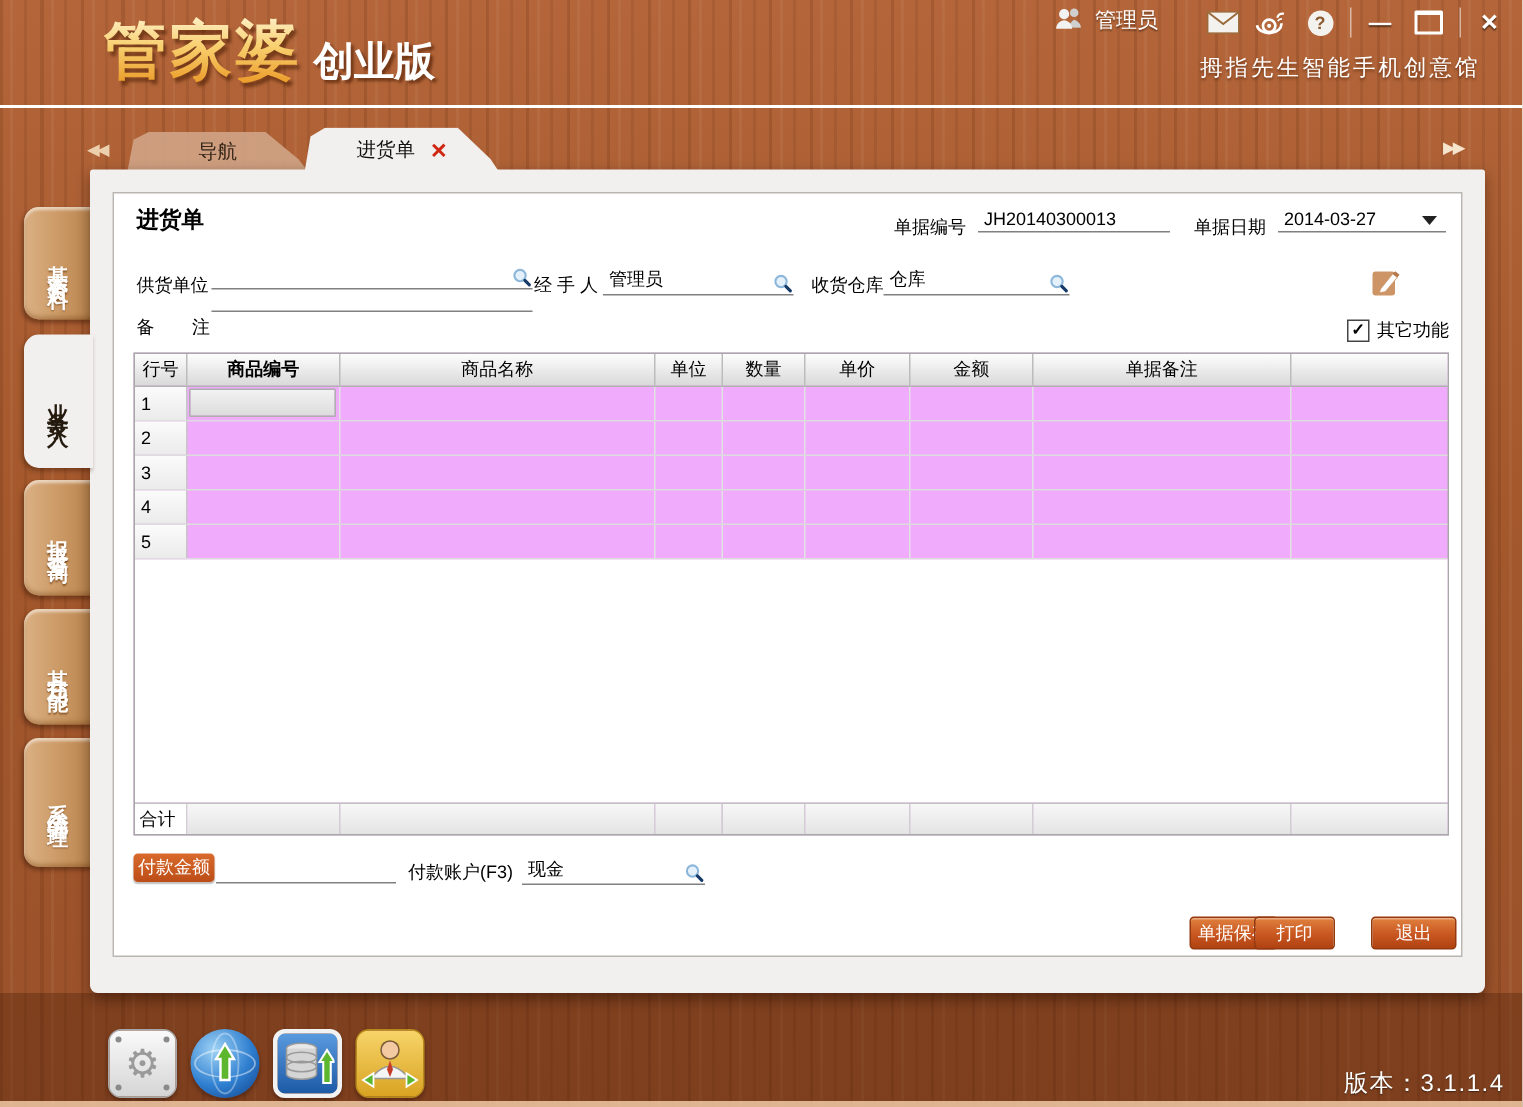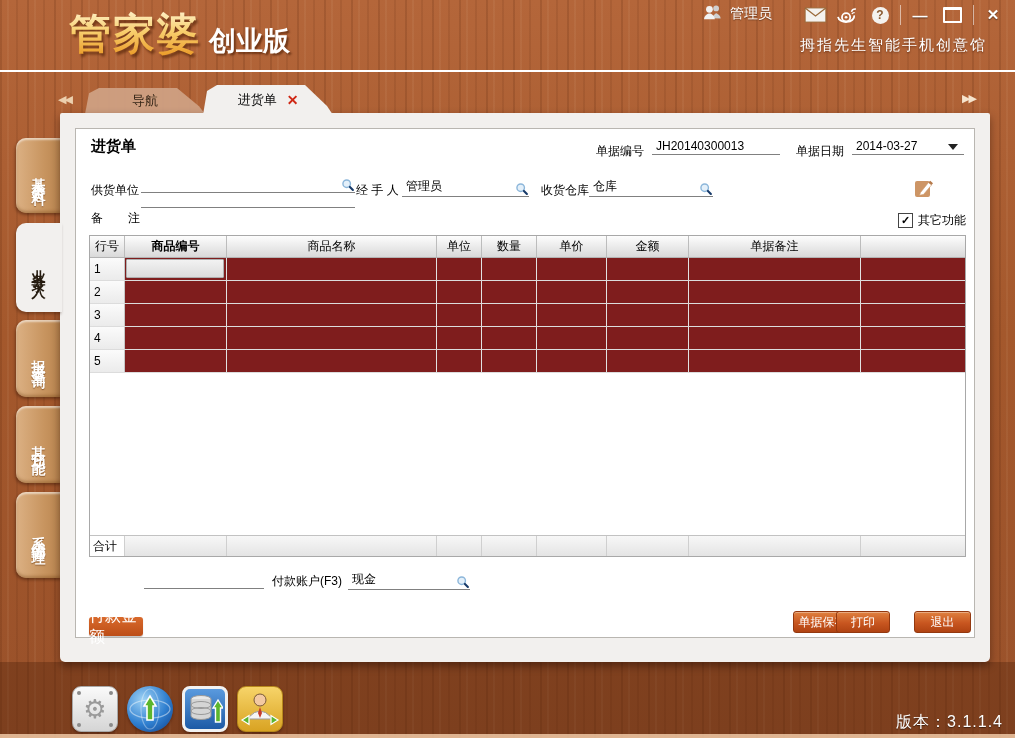--- a/index.html
+++ b/index.html
@@ -68,37 +68,37 @@
   .ufield{position:absolute;border-bottom:1px solid #808080;font-size:12px;color:#000;display:flex;align-items:flex-end;padding-bottom:1px;cursor:text;}
   .ufield .val{flex:1;padding-left:4px;white-space:nowrap;}
   .mag{width:14px;height:14px;flex:0 0 14px;cursor:pointer;margin-bottom:-1px;}
   .caret{width:0;height:0;border-left:5px solid transparent;border-right:5px solid transparent;border-top:6px solid #222;margin:0 6px 3px 0;cursor:pointer;}
   .lbl-justify{display:inline-block;width:49px;text-align:justify;text-align-last:justify;}
   .edit-ic{position:absolute;left:838px;top:48px;width:21px;height:21px;cursor:pointer;}
   .chkrow{position:absolute;left:822px;top:83px;display:flex;align-items:center;gap:5px;font-size:12px;cursor:pointer;}
   .chkbox{width:13px;height:13px;background:#fff;border:1px solid #444;display:flex;align-items:center;justify-content:center;font-size:11px;font-weight:bold;color:#000;line-height:1;}
 
   
-  .grid{position:absolute;left:13px;top:106px;width:877px;height:322px;border:1px solid #a8a8a8;background:#7f1d1d;display:flex;flex-direction:column;box-sizing:border-box;}
+  .grid{position:absolute;left:13px;top:106px;width:877px;height:322px;border:1px solid #a8a8a8;background:#f0abfc;display:flex;flex-direction:column;box-sizing:border-box;}
   .g-head{display:flex;height:21px;flex:0 0 21px;background:linear-gradient(180deg,#fdfdfd,#d9d9d9);border-bottom:1px solid #b3b3b3;}
   .g-head .c{display:flex;align-items:center;justify-content:center;font-size:12px;color:#000;border-right:1px solid #bcbcbc;box-sizing:border-box;}
   .g-row{display:flex;height:22px;flex:0 0 22px;border-bottom:1px solid #dcdcdc;}
   .g-row .c{border-right:1px solid #e2e2e2;box-sizing:border-box;position:relative;cursor:cell;}
   .g-row .rowno{background:linear-gradient(180deg,#fbfbfb,#ebebeb);border-right:1px solid #c6c6c6;font-size:12px;color:#000;display:flex;align-items:center;padding-left:4px;cursor:default;}
   .sel-cell{position:absolute;left:1px;top:1px;right:2px;bottom:2px;background:linear-gradient(180deg,#f2f2f2,#dcdcdc);border:1px solid #aeaeae;border-radius:1px;}
   .g-fill{flex:1;background:#fff;}
   .g-foot{display:flex;height:20px;flex:0 0 20px;border-top:1px solid #c2c2c2;}
   .g-foot .c{background:linear-gradient(180deg,#f7f7f7,#e4e4e4);border-right:1px solid #cfcfcf;box-sizing:border-box;}
   .g-foot .totlbl{background:#fff;font-size:12px;color:#000;display:flex;align-items:center;padding-left:3px;font-family:Liberation Serif, serif;}
   .c0{width:35px;flex:0 0 35px;} .c1{width:102px;flex:0 0 102px;font-weight:bold;} .c2{width:210px;flex:0 0 210px;}
   .c3{width:45px;flex:0 0 45px;} .c4{width:55px;flex:0 0 55px;} .c5{width:70px;flex:0 0 70px;}
   .c6{width:82px;flex:0 0 82px;} .c7{width:172px;flex:0 0 172px;} .c8{flex:1;border-right:none !important;}
 
   
-  .pay-amount-tag{position:absolute;left:13px;top:440px;width:54px;height:19px;background:linear-gradient(180deg,#d96a2c,#bc4d17);border-radius:3px;color:#fff;font-size:16px;display:flex;align-items:center;justify-content:center;box-shadow:0 1px 1px rgba(0,0,0,.25);margin-top:48px;}
+  .pay-amount-tag{position:absolute;left:13px;top:440px;width:54px;height:19px;background:linear-gradient(180deg,#d96a2c,#bc4d17);border-radius:3px;color:#fff;font-size:12px;display:flex;align-items:center;justify-content:center;box-shadow:0 1px 1px rgba(0,0,0,.25);}
   .pay-amount-line{position:absolute;left:68px;top:442px;width:120px;height:17px;border-bottom:1px solid #808080;cursor:text;}
   .pay-acc-lbl{left:196px;top:444px;}
   .pay-acc-field{left:272px;top:440px;width:122px;height:19px;}
 
   
   .abtn{position:absolute;top:482px;height:20px;background:linear-gradient(180deg,#e0813f 0%,#c85620 55%,#b04312 100%);border:1px solid #93380f;border-radius:3px;color:#fff;font-size:12px;display:flex;align-items:center;justify-content:center;cursor:pointer;box-shadow:inset 0 1px 0 rgba(255,255,255,.35);}
   .btn-save{left:717px;width:57px;}
   .btn-print{left:760px;width:52px;}
   .btn-exit{left:838px;width:55px;}
 

